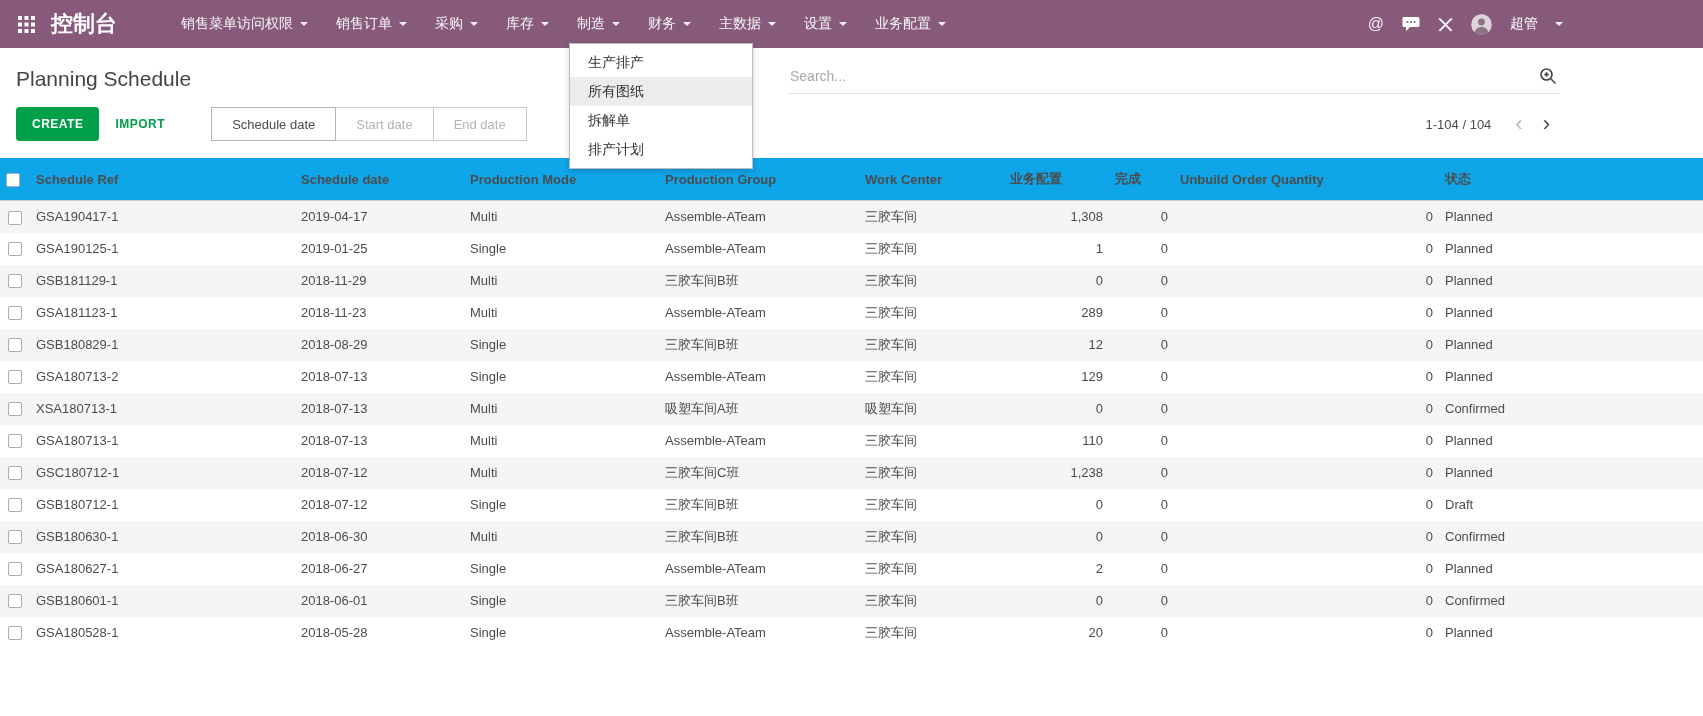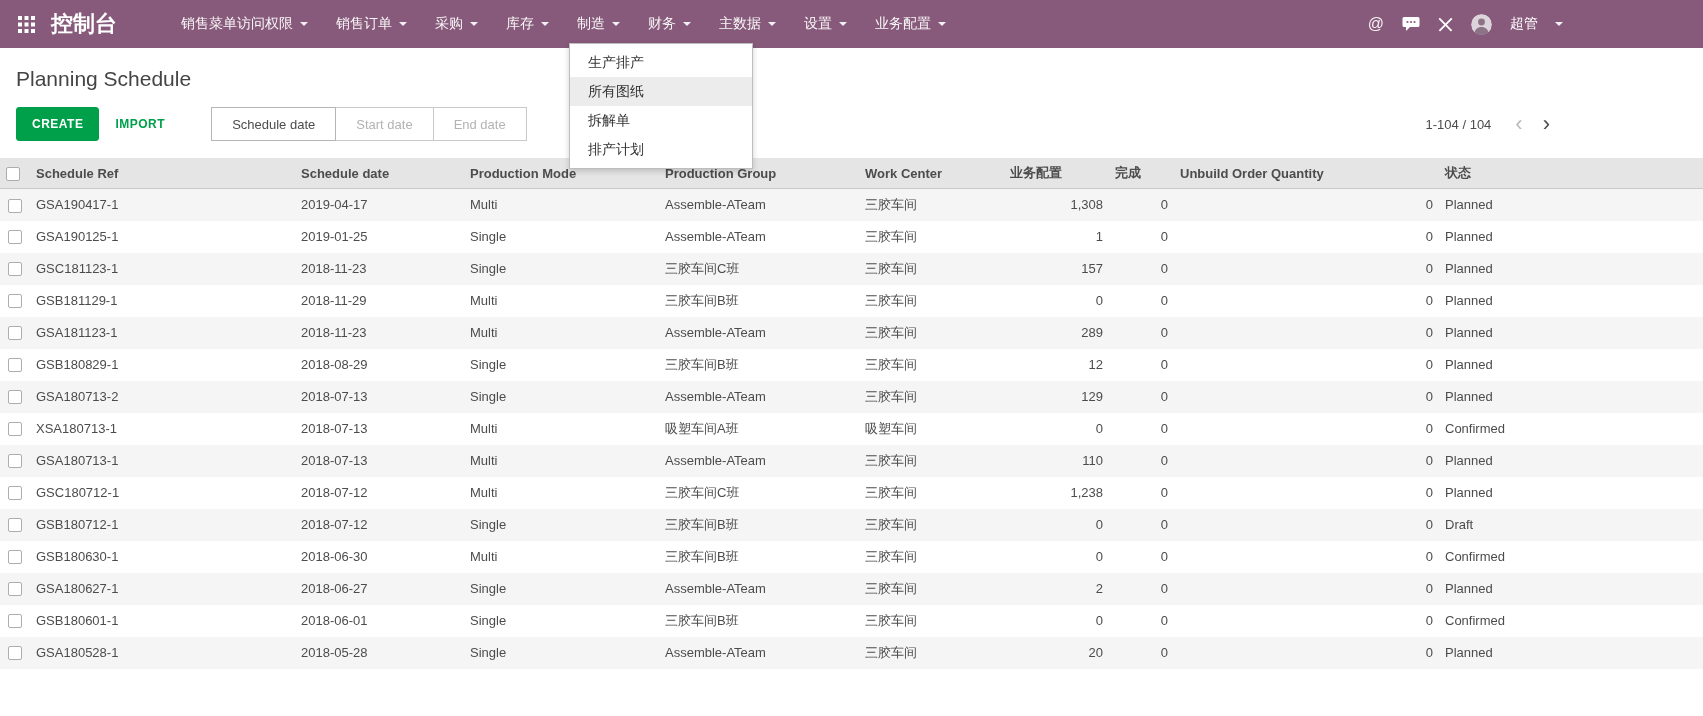--- a/index.html
+++ b/index.html
@@ -65,22 +65,22 @@
   .fbtn + .fbtn { margin-left:-1px; }
   .fbtn.dark { color:#4c4c4c; position:relative; z-index:1; border-color:#b5b5b5; }
   .fbtn.light { color:#b3b3b3; }
   .pager { margin-left:auto; display:flex; align-items:center; font-size:13px; color:#4c4c4c; }
   .pg { font-size:22px; line-height:1; padding:0 10px; cursor:pointer; color:#4c4c4c; user-select:none; }
   .pg.prev { color:#b9b9b9; margin-left:14px; }
 
   
   table.list { width:1703px; border-collapse:collapse; table-layout:fixed; margin-top:8px; }
   table.list thead th {
-    background:#e5e5e5; height:19px; font-size:13px; font-weight:700; text-align:left;
-    padding:6px 6px; color:#4c4c4c; border-bottom:1px solid #c9c9c9; overflow:hidden; white-space:nowrap;
+    background:#0ea5e9; height:19px; font-size:13px; font-weight:700; text-align:left;
+    padding:12px 6px; color:#4c4c4c; border-bottom:1px solid #c9c9c9; overflow:hidden; white-space:nowrap;
   }
   table.list tbody td {
     height:32px; font-size:13px; padding:0 6px; color:#4c4c4c;
     overflow:hidden; white-space:nowrap;
   }
   table.list tbody tr { cursor:pointer; }
   table.list tbody tr:nth-child(odd) { background:#f5f5f5; }
   th.num, td.num { text-align:right; }
   th.pad10, td.pad10 { padding-left:10px; padding-right:10px; }
   th.cb, td.cb { text-align:center; padding:0; }
@@ -177,20 +177,31 @@
 
 <div class="dropdown">
   <div class="dd-item">生产排产</div>
   <div class="dd-item active">所有图纸</div>
   <div class="dd-item">拆解单</div>
   <div class="dd-item">排产计划</div>
 </div>
 
 <div class="cp-top">
   <h1 class="page-title">Planning Schedule</h1>
+  <div class="search">
+    <input type="text" placeholder="Search..." style="">
+    <span class="search-icon">
+      <svg width="20" height="20" viewBox="0 0 20 20" fill="none" stroke="#444" stroke-width="1.6">
+        <circle cx="8.5" cy="8.5" r="5.5"></circle>
+        <line x1="12.8" y1="12.8" x2="17.5" y2="17.5"></line>
+        <line x1="6.2" y1="8.5" x2="10.8" y2="8.5"></line>
+        <line x1="8.5" y1="6.2" x2="8.5" y2="10.8"></line>
+      </svg>
+    </span>
+  </div>
 </div>
 
 <div class="cp-buttons">
   <button class="btn-create">CREATE</button>
   <button class="btn-import">IMPORT</button>
   <div class="filter-group">
     <button class="fbtn dark">Schedule date</button>
     <button class="fbtn light">Start date</button>
     <button class="fbtn light">End date</button>
   </div>
@@ -248,32 +259,20 @@
         <td>Single</td>
         <td>Assemble-ATeam</td>
         <td>三胶车间</td>
         <td class="num">1</td>
         <td class="num">0</td>
         <td class="num pad10">0</td>
         <td class="pad10">Planned</td>
       </tr>
       <tr>
         <td class="cb"><input type="checkbox" style=""></td>
-        <td>GSC181123-1</td>
-        <td>2018-11-23</td>
-        <td>Single</td>
-        <td>三胶车间C班</td>
-        <td>三胶车间</td>
-        <td class="num">157</td>
-        <td class="num">0</td>
-        <td class="num pad10">0</td>
-        <td class="pad10">Planned</td>
-      </tr>
-      <tr>
-        <td class="cb"><input type="checkbox" style=""></td>
         <td>GSB181129-1</td>
         <td>2018-11-29</td>
         <td>Multi</td>
         <td>三胶车间B班</td>
         <td>三胶车间</td>
         <td class="num">0</td>
         <td class="num">0</td>
         <td class="num pad10">0</td>
         <td class="pad10">Planned</td>
       </tr>

